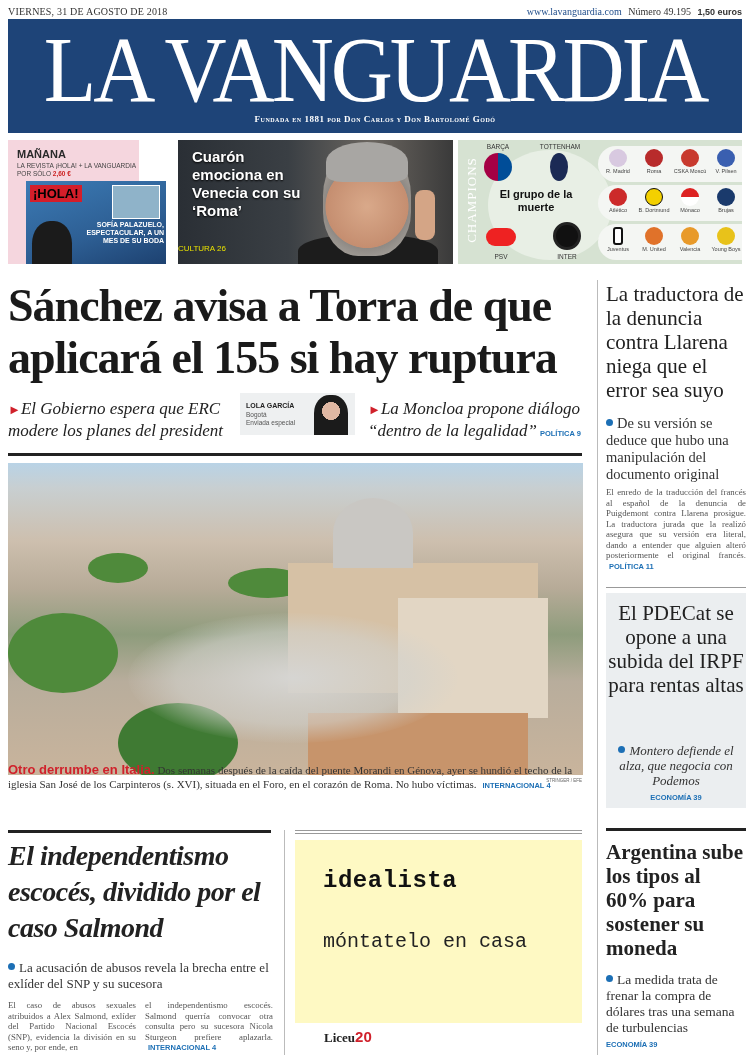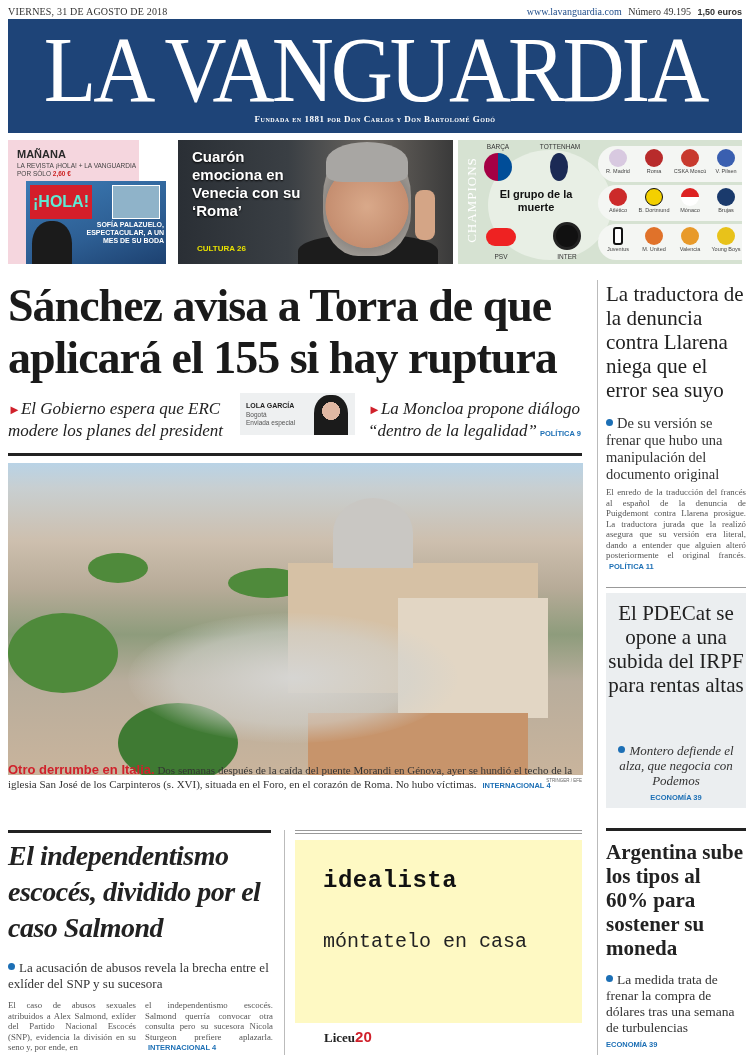--- a/index.html
+++ b/index.html
@@ -13,27 +13,27 @@
 .topbar .price{font-family:"Liberation Sans",sans-serif;font-weight:bold;font-size:9px;margin-left:4px}
 .masthead{left:8px;top:19px;width:734px;height:114px;background:#1e4478}
 .masthead .logo{position:absolute;left:0;top:6px;width:734px;text-align:center;color:#fff;font-size:86px;letter-spacing:-3px;font-family:"Liberation Serif",serif;line-height:90px;transform:scaleY(1.08)}
 .masthead .founded{position:absolute;left:0;top:95px;width:734px;text-align:center;color:#fff;font-size:9px;font-variant:small-caps;letter-spacing:.5px;font-weight:bold}
 
 .t1{left:8px;top:140px;width:131px;height:124px;background:#f5d6de}
 .t1 .lbl{position:absolute;left:9px;top:8px;font-family:"Liberation Sans",sans-serif;font-weight:900;font-size:11px;color:#2a2a2a}
 .t1 .sub{position:absolute;left:9px;top:22px;font-family:"Liberation Sans",sans-serif;font-size:6.5px;color:#444;line-height:8px;width:150px}
 .t1 .sub b{color:#c22}
 .t1 .cover{position:absolute;left:18px;top:41px;width:140px;height:83px;background:linear-gradient(160deg,#3c7bb5,#2d5e93 60%,#1d4170);overflow:hidden}
-.t1 .hola{position:absolute;left:4px;top:4px;background:#d41e2a;color:#5eead4;font-family:"Liberation Sans",sans-serif;font-weight:900;font-size:16px;padding:8px 3px}
+.t1 .hola{position:absolute;left:4px;top:4px;background:#d41e2a;color:#000000;font-family:"Liberation Sans",sans-serif;font-weight:900;font-size:13px;padding:1px 3px}
 .t1 .cvtxt{position:absolute;left:58px;top:40px;width:80px;color:#fff;font-family:"Liberation Sans",sans-serif;font-weight:bold;font-size:7px;text-align:right;line-height:8px}
 .t1 .woman{position:absolute;left:6px;top:40px;width:40px;height:50px;border-radius:45% 45% 0 0;background:#1b1b1b}
 .t1 .inset{position:absolute;left:86px;top:4px;width:48px;height:34px;background:#8fb3c9;border:1px solid #fff}
 .t2{left:178px;top:140px;width:275px;height:124px;background:linear-gradient(90deg,#2a2f35 0%,#3a3f44 40%,#6b6660 70%,#3a3a3a 100%);overflow:hidden}
 .t2 .head{position:absolute;left:14px;top:8px;width:110px;color:#fff;font-family:"Liberation Sans",sans-serif;font-weight:900;font-size:15px;line-height:18px;text-shadow:0 1px 2px #000}
-.t2 .sec{position:absolute;left:19px;top:104px;color:#e8e100;font-family:"Liberation Sans",sans-serif;font-weight:700;font-size:8px}
+.t2 .sec{position:absolute;left:0;top:104px;color:#e8e100;font-family:"Liberation Sans",sans-serif;font-weight:400;font-size:8px}
 .t2 .face{position:absolute;left:145px;top:6px;width:88px;height:110px;border-radius:45% 45% 40% 40%;background:radial-gradient(circle at 50% 55%,#d9a98a 0%,#c58e70 55%,#8f8a85 56%,#a09b95 70%);}
 .t2 .hair{position:absolute;left:148px;top:2px;width:82px;height:40px;border-radius:50% 50% 20% 20%;background:#a8a6a3}
 .t2 .suit{position:absolute;left:120px;top:95px;width:140px;height:40px;background:#1c1c1c;border-radius:40% 40% 0 0}
 .t2 .thumb{position:absolute;left:237px;top:50px;width:20px;height:50px;background:#d4a586;border-radius:8px}
 .t3{left:458px;top:140px;width:284px;height:124px;background:#d6e2d2}
 .t3 .champ{position:absolute;left:-34px;top:52px;transform:rotate(-90deg);color:#fff;font-size:13px;letter-spacing:1px;width:96px;text-align:center}
 .t3 .circle{position:absolute;left:30px;top:10px;width:124px;height:110px;border-radius:50%;background:#e8efe5}
 .t3 .team{position:absolute;font-family:"Liberation Sans",sans-serif;font-size:6.5px;color:#333;text-align:center;width:60px}
 .t3 .crest{position:absolute;width:28px;height:28px;border-radius:50%}
 .t3 .grp{position:absolute;left:35px;top:48px;width:86px;text-align:center;font-family:"Liberation Sans",sans-serif;font-weight:900;font-size:11px;line-height:13px;color:#111}
@@ -225,21 +225,21 @@
 </div>
 <div class="abs credit">STRINGER / EFE</div>
 <div class="abs caption">
   <span class="k">Otro derrumbe en Italia.</span>
   <span>Dos semanas después de la caída del puente Morandi en Génova, ayer se hundió el techo de la iglesia San José de los Carpinteros (s. XVI), situada en el Foro, en el corazón de Roma. No hubo víctimas.</span>
   <span class="secref">INTERNACIONAL 4</span>
 </div>
 
 <div class="abs vline"></div>
 <div class="abs rc1">La traductora de la denuncia contra Llarena niega que el error sea suyo</div>
-<div class="abs rc1sub"><span class="dot"></span><span>De su versión se frenar que hubo una manipulación del documento original</span></div>
+<div class="abs rc1sub"><span class="dot"></span><span>De su versión se deduce que hubo una manipulación del documento original</span></div>
 <div class="abs rc1body"><span>El enredo de la traducción del francés al español de la denuncia de Puigdemont contra Llarena prosigue. La traductora jurada que la realizó asegura que su versión era literal, dando a entender que alguien alteró posteriormente el original francés.</span> <span class="secref">POLÍTICA 11</span></div>
 <div class="abs rule2"></div>
 <div class="abs rc2">
   <div class="h">El PDECat se opone a una subida del IRPF para rentas altas</div>
   <div class="s"><span class="dot"></span><span>Montero defiende el alza, que negocia con Podemos</span></div>
   <div class="r">ECONOMÍA 39</div>
 </div>
 <div class="abs rule3"></div>
 <div class="abs rc3">Argentina sube los tipos al 60% para sostener su moneda</div>
 <div class="abs rc3sub"><span class="dot"></span><span>La medida trata de frenar la compra de dólares tras una semana de turbulencias</span></div>

